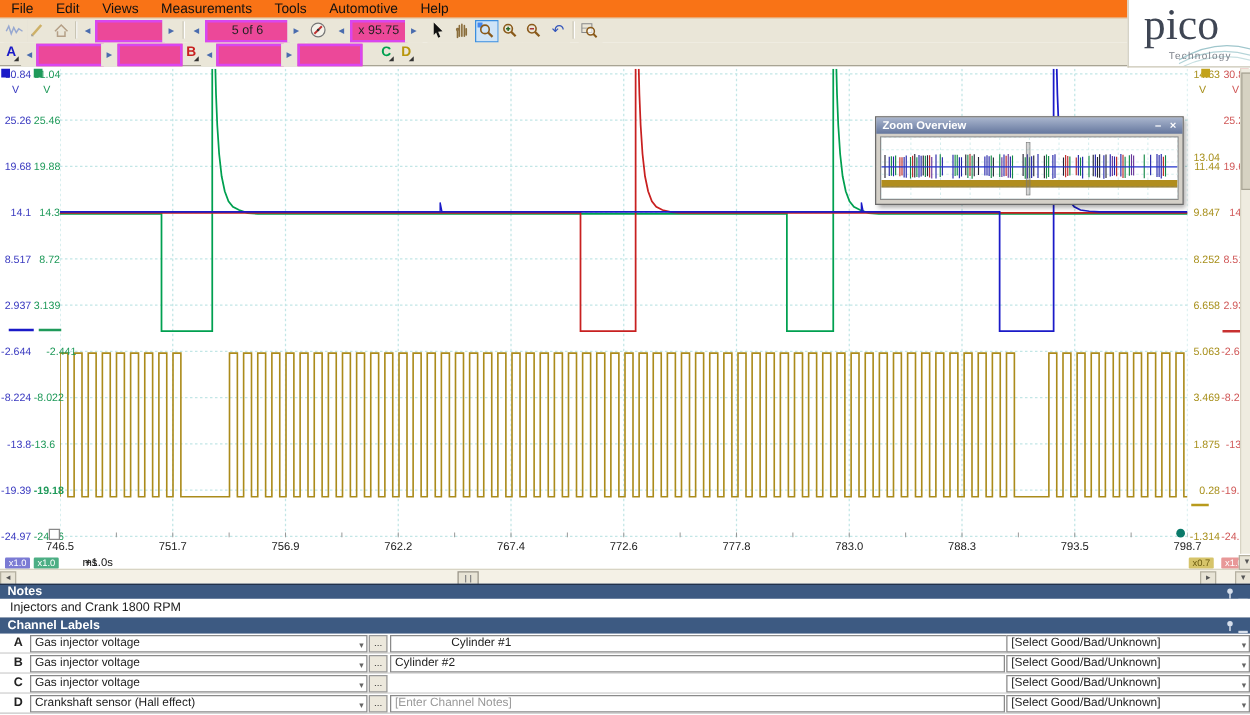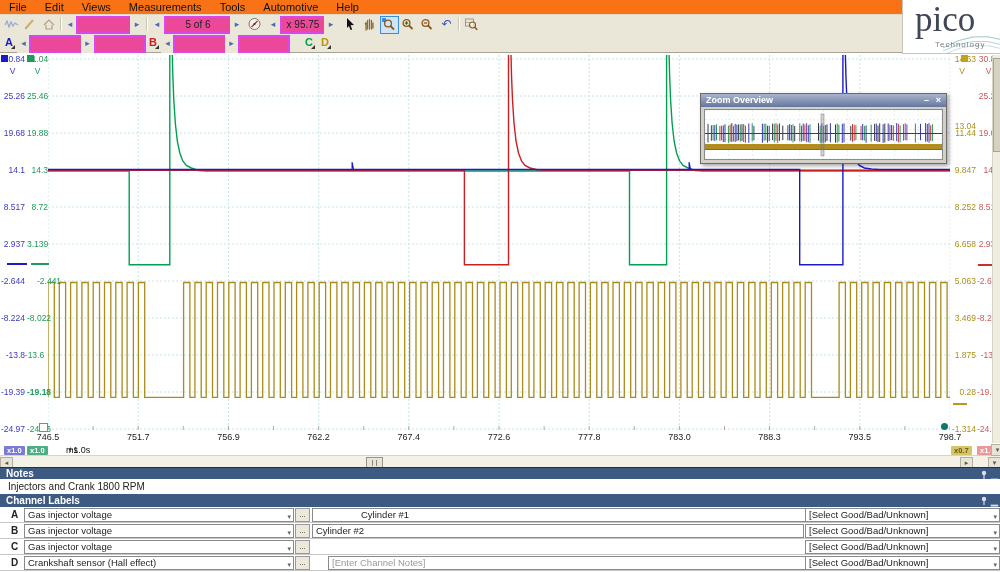--- a/index.html
+++ b/index.html
@@ -24,21 +24,21 @@
   #logo{left:902px;top:0;width:102px;height:53px;background:#fff;border-left:1px solid #c9c5b4;border-bottom:1px solid #c9c5b4;overflow:hidden;}
   #logo .brand{position:absolute;left:12px;top:0px;font-family:"Liberation Serif",serif;font-size:35px;color:#3f4654;}
   #logo .sub{position:absolute;left:32px;top:40px;font-size:8px;letter-spacing:1px;color:#7a7f88;}
   
   #plot{left:48px;top:55px;width:902px;height:375px;}
   .ylab{position:absolute;height:11px;line-height:11px;font-size:8.5px;}
   .xlab{position:absolute;top:432px;width:44px;text-align:center;font-size:9px;color:#222;}
   .unit{position:absolute;top:66px;font-size:8.5px;text-align:center;}
   .sq{position:absolute;width:7px;height:7px;}
   .dash0{position:absolute;height:2px;}
-  .badge{position:absolute;top:446px;height:9px;padding:0 3px;font-size:7.5px;line-height:9px;color:#fff;border-radius:1px;font-weight:bold;}
+  .badge{position:absolute;top:446px;height:9px;padding:0 3px;font-size:7.5px;line-height:9px;color:#fff;border-radius:1px;}
   .axis-note{position:absolute;top:445px;font-size:9px;color:#111;}
   
   #hscroll{left:0;top:455px;width:1000px;height:12px;background:#f4f1e6;border-top:1px solid #d8d4c4;}
   .sc-btn{position:absolute;top:1px;width:11px;height:10px;background:#e8e4d6;border:1px solid #b4b0a0;
           font-size:7px;line-height:9px;text-align:center;color:#555;}
   #hthumb{position:absolute;left:366px;top:1px;width:15px;height:10px;background:#e8e4d6;border:1px solid #9a968a;}
   #hthumb span{position:absolute;left:5px;top:2px;width:3px;height:6px;border-left:1px solid #888;border-right:1px solid #888;}
   #vscroll{left:992px;top:55px;width:8px;height:388px;background:#efece0;border-left:1px solid #d8d4c4;}
   #vthumb{position:absolute;left:0px;top:3px;width:7px;height:92px;background:#d6d2c2;border:1px solid #a8a494;}
   
@@ -498,18 +498,18 @@
       <div class="ch-row">
         <div class="ch-ltr">C</div>
         <div class="fld" style="left: 24px; width: 262px;"><span>Gas injector voltage</span><span class="dda">▾</span></div>
         <div class="dots">...</div>
         <div class="fld" style="left: 805px; width: 187px;"><span>[Select Good/Bad/Unknown]</span><span class="dda">▾</span></div>
       </div>
       <div class="ch-row">
         <div class="ch-ltr">D</div>
         <div class="fld" style="left: 24px; width: 262px;"><span>Crankshaft sensor (Hall effect)</span><span class="dda">▾</span></div>
         <div class="dots">...</div>
-        <div class="fld" style="left: 328px; width: 484px;"><span class="ph">[Enter Channel Notes]</span></div>
+        <div class="fld" style="left: 312px; width: 484px;"><span class="ph">[Enter Channel Notes]</span></div>
         <div class="fld" style="left: 805px; width: 187px;"><span>[Select Good/Bad/Unknown]</span><span class="dda">▾</span></div>
       </div>
     </div>
 
 </div>
 
 </body></html>

